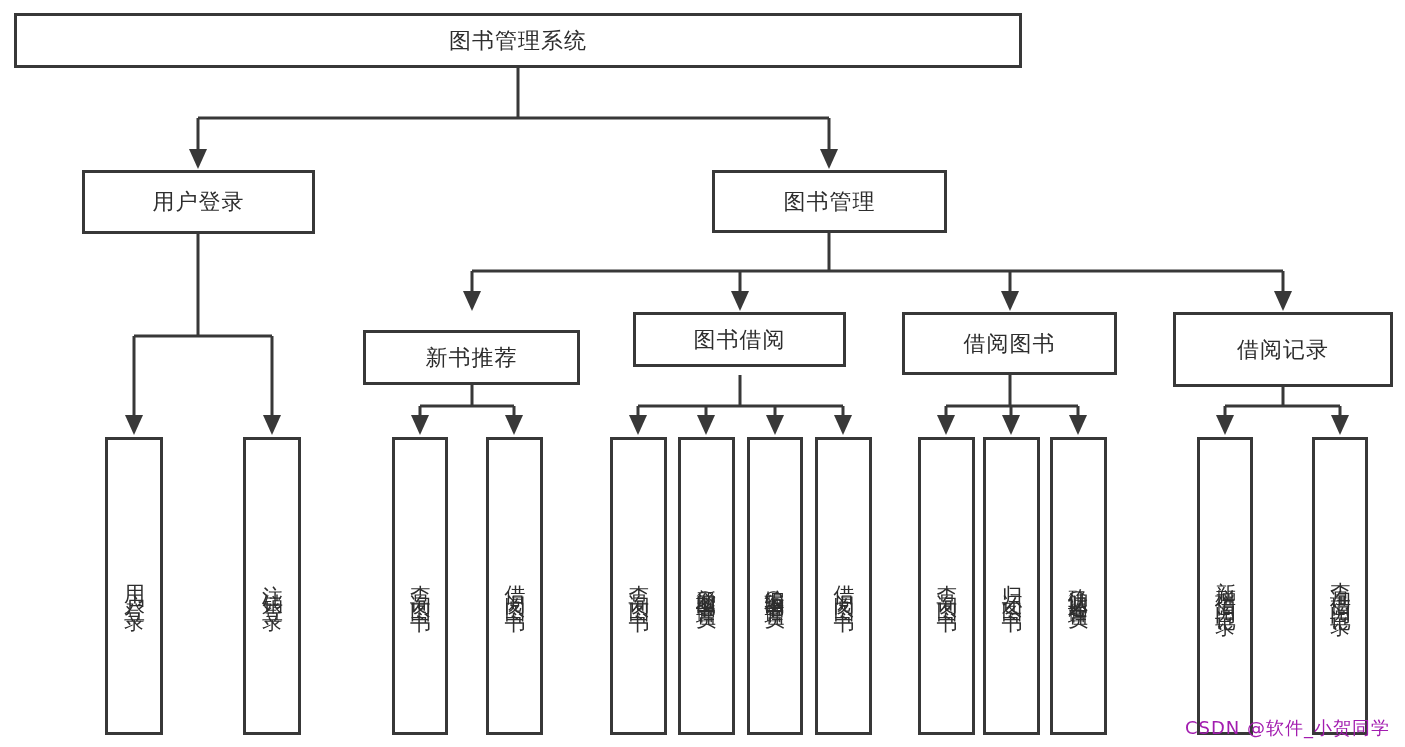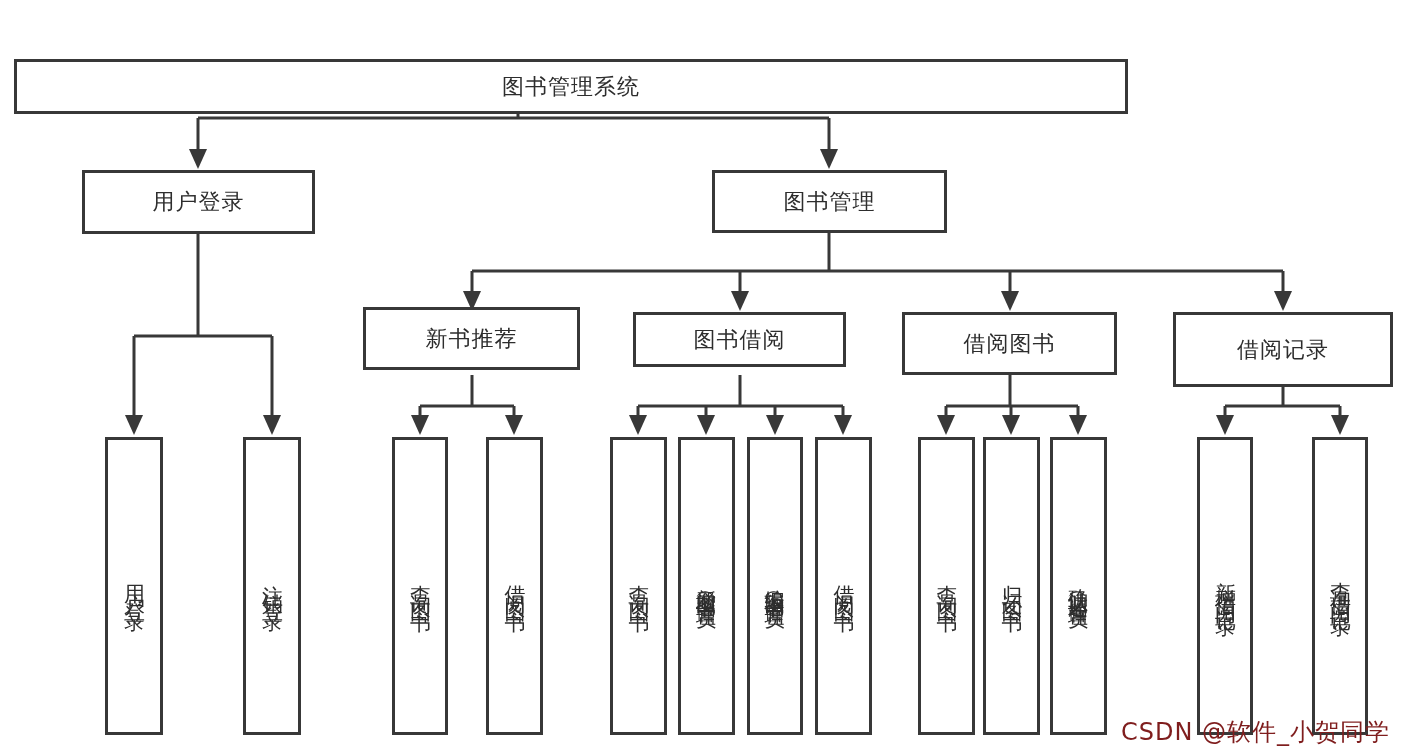--- a/index.html
+++ b/index.html
@@ -30,22 +30,22 @@
     font-size: 21px;
     letter-spacing: 9px;
     line-height: 1;
   }
   .leaf.mid { letter-spacing: 7px; }
   .leaf.tight { letter-spacing: 3px; font-size: 20px; }
   .watermark {
     position: absolute;
     right: 15px;
     top: 716px;
-    color: #7f1d1d;
-    font-size: 24px;
+    color: #a21caf;
+    font-size: 18px;
     letter-spacing: 1px;
     white-space: nowrap;
   }
 </style>
 </head>
 <body>
 
 <div class="canvas">
 
   <svg class="wires" width="1405" height="747">
@@ -84,26 +84,26 @@
       <polygon points="766,415 784,415 775,435"></polygon>
       <polygon points="834,415 852,415 843,435"></polygon>
       <polygon points="937,415 955,415 946,435"></polygon>
       <polygon points="1002,415 1020,415 1011,435"></polygon>
       <polygon points="1069,415 1087,415 1078,435"></polygon>
       <polygon points="1216,415 1234,415 1225,435"></polygon>
       <polygon points="1331,415 1349,415 1340,435"></polygon>
     </g>
   </svg>
 
-  <div class="node h-node" style="left:14px; top:13px; width:1114px; height:55px;margin-top:46px;">图书管理系统</div>
+  <div class="node h-node" style="left:14px; top:13px; width:1008px; height:55px;">图书管理系统</div>
 
   <div class="node h-node" style="left:82px; top:170px; width:233px; height:64px;">用户登录</div>
   <div class="node h-node" style="left:712px; top:170px; width:235px; height:63px;">图书管理</div>
 
-  <div class="node h-node" style="left:363px; top:307px; width:217px; height:63px;text-align:center;">新书推荐</div>
+  <div class="node h-node" style="left:363px; top:330px; width:217px; height:55px;text-align:center;">新书推荐</div>
   <div class="node h-node" style="left:633px; top:312px; width:213px; height:55px;">图书借阅</div>
   <div class="node h-node" style="left:902px; top:312px; width:215px; height:63px;">借阅图书</div>
   <div class="node h-node" style="left:1173px; top:312px; width:220px; height:75px;">借阅记录</div>
 
   <div class="node leaf" style="left:105px; top:437px; width:58px; height:298px;">用户登录</div>
   <div class="node leaf" style="left:243px; top:437px; width:58px; height:298px;">注销登录</div>
 
   <div class="node leaf" style="left:392px; top:437px; width:56px; height:298px;">查询图书</div>
   <div class="node leaf" style="left:486px; top:437px; width:57px; height:298px;">借阅图书</div>
 

